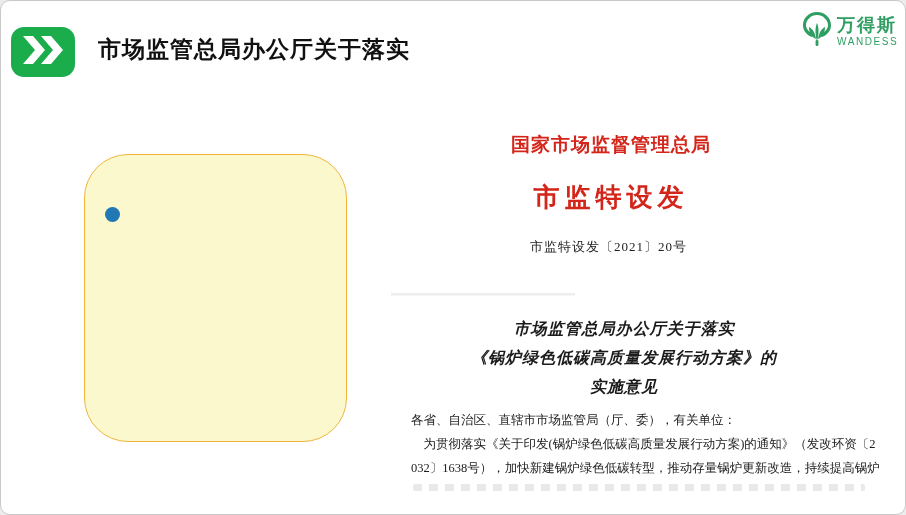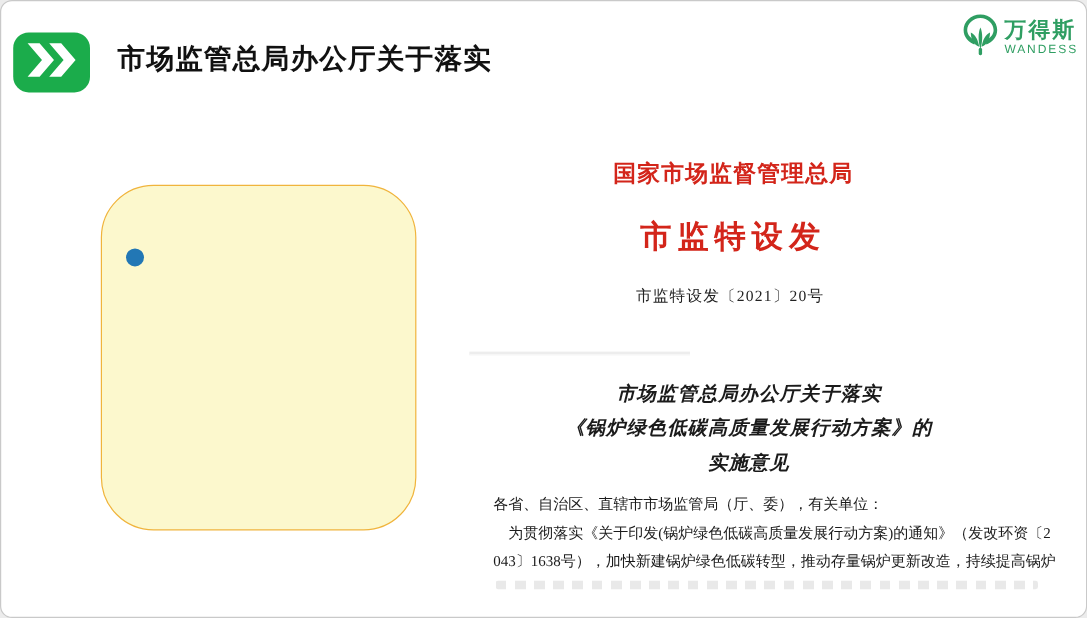--- a/index.html
+++ b/index.html
@@ -118,17 +118,17 @@
       <div class="doc-lh1">国家市场监督管理总局</div>
       <div class="doc-lh2">市监特设发</div>
     </div>
     <div class="doc-number">市监特设发〔2021〕20号</div>
     <div class="doc-divider"></div>
     <div class="doc-title">市场监管总局办公厅关于落实
 《锅炉绿色低碳高质量发展行动方案》的
 实施意见</div>
     <div class="doc-body">各省、自治区、直辖市市场监管局（厅、委），有关单位：
 　为贯彻落实《关于印发(锅炉绿色低碳高质量发展行动方案)的通知》（发改环资〔2
-043〕1638号），加快新建锅炉绿色低碳转型，推动存量锅炉更新改造，持续提高锅炉</div>
+032〕1638号），加快新建锅炉绿色低碳转型，推动存量锅炉更新改造，持续提高锅炉</div>
     <div class="doc-faded"></div>
   </div>
 
 </div>
 
 </body></html>

